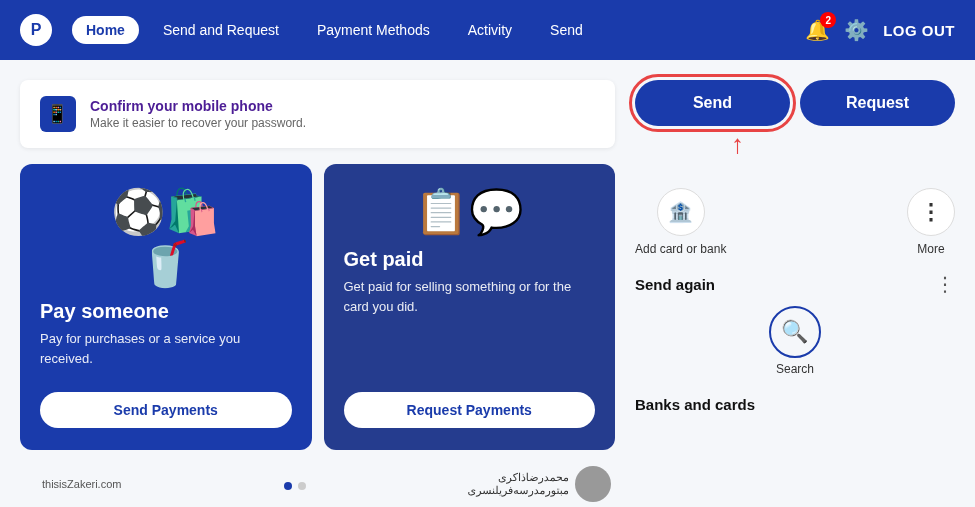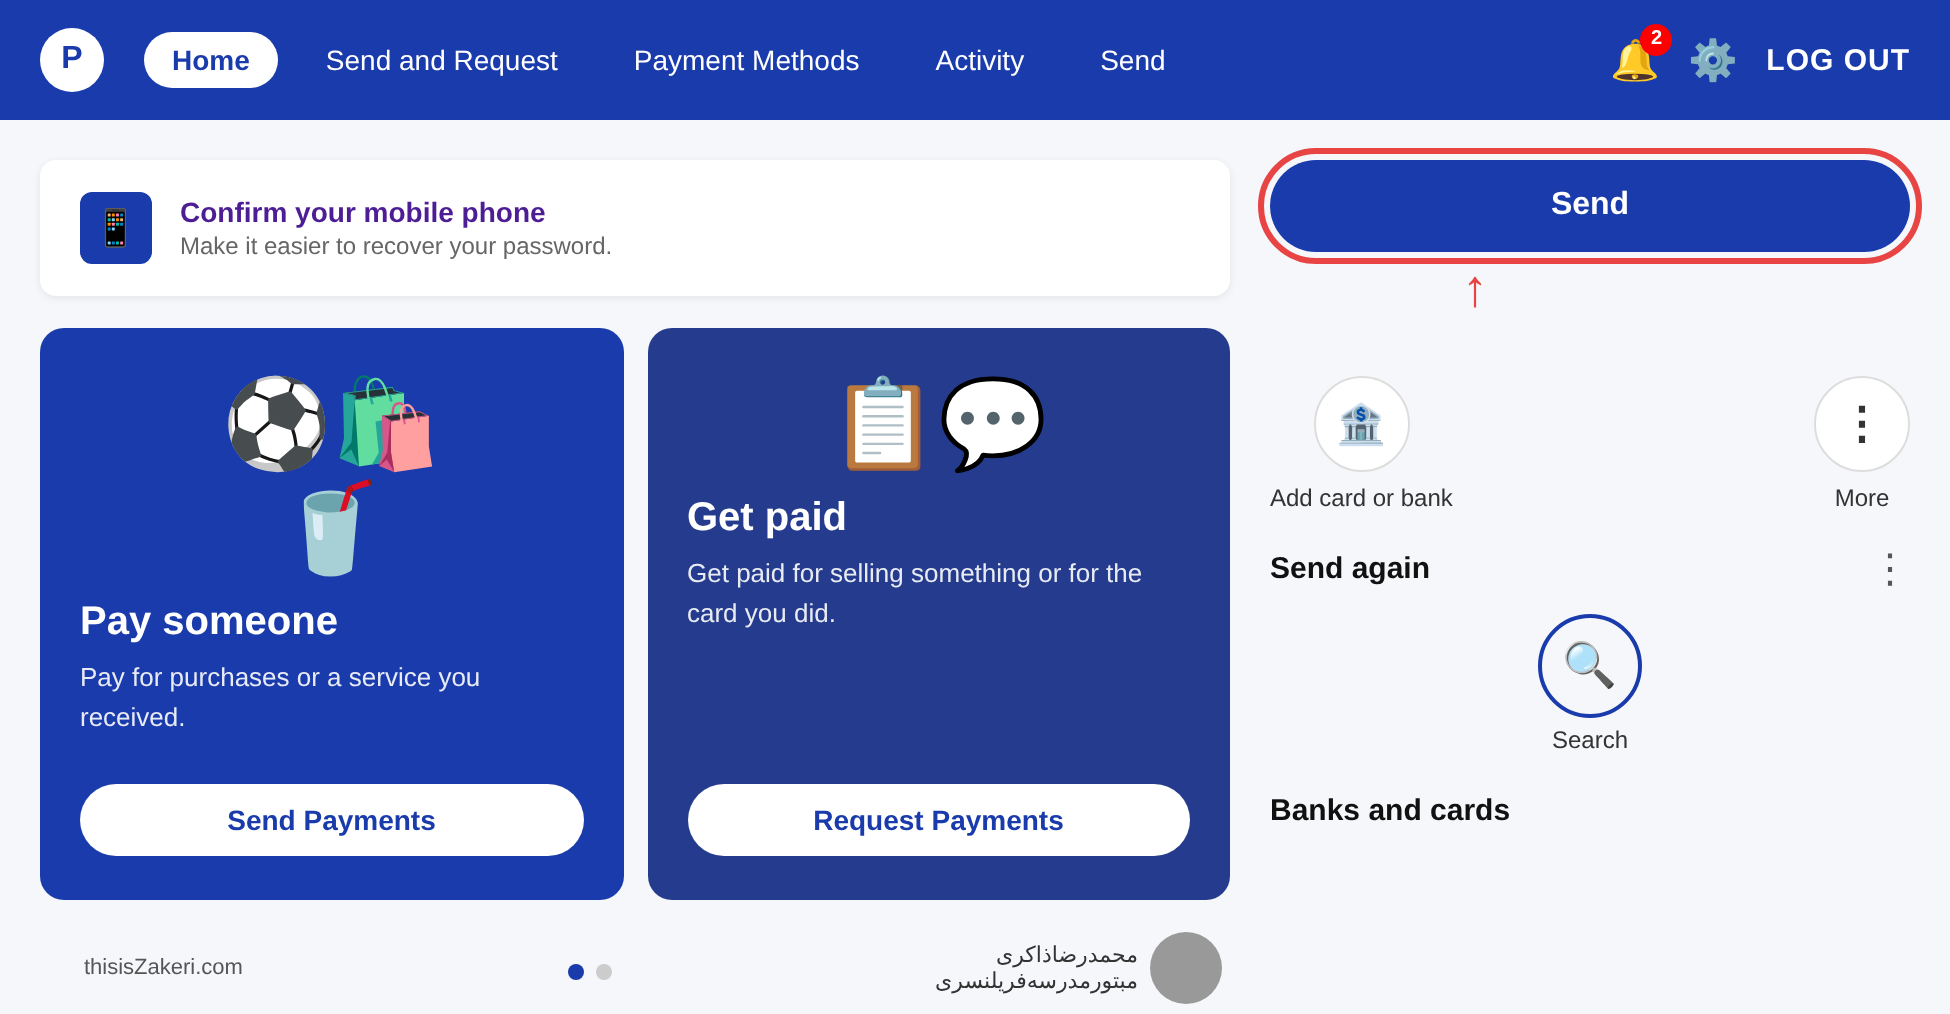--- a/index.html
+++ b/index.html
@@ -380,20 +380,21 @@
         <div class="avatar-thumb" style="background: #999; border-radius:50%; width:36px;height:36px;"></div>
       </div>
     </div>
 
   </div>
 
   <div class="right-panel">
 
     <div class="send-request-row">
       <button class="send-btn">Send</button>
+      <button class="request-btn">Request</button>
 
       <div class="arrow-indicator" style="position:absolute; bottom:-34px; left:30%; color:#e84444; font-size:26px; transform:none;">↑</div>
     </div>
 
     <div class="quick-actions" style="margin-top:36px;">
       <div class="quick-action">
         <div class="action-icon-circle">🏦</div>
         <div class="action-label">Add card
 or bank</div>
       </div>

